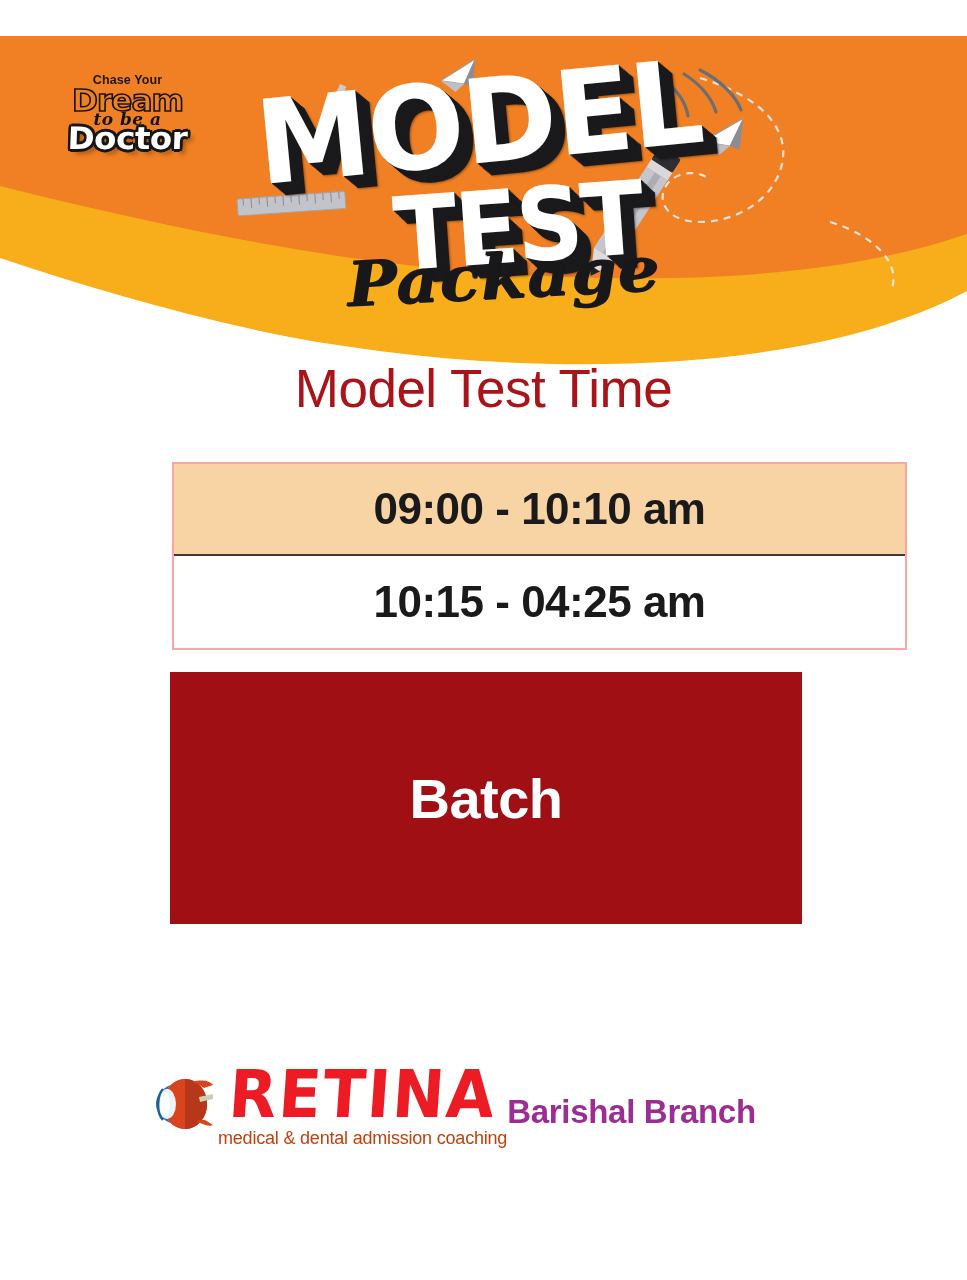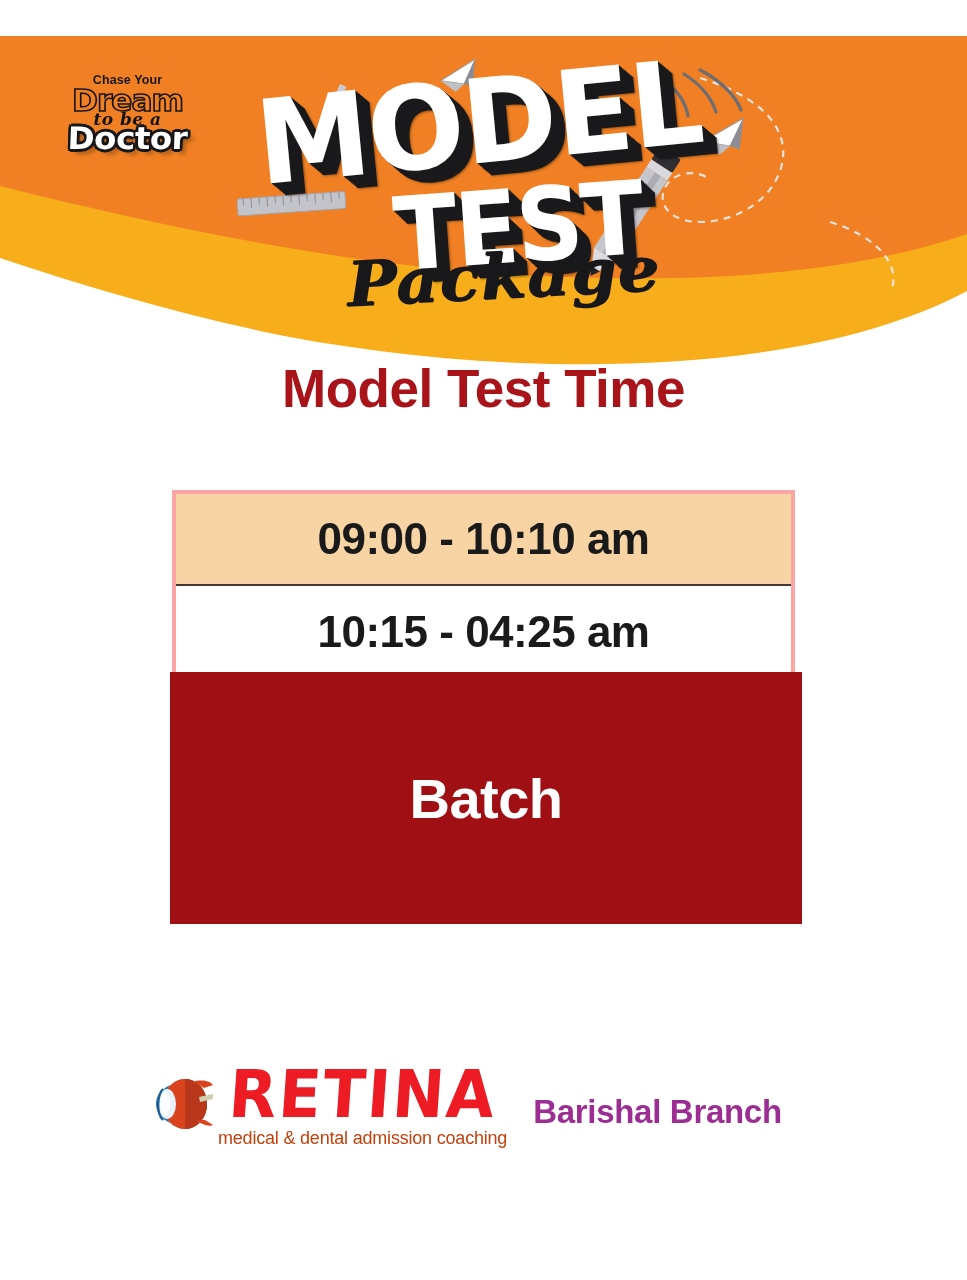--- a/index.html
+++ b/index.html
@@ -97,31 +97,31 @@
     letter-spacing:1px;
     transform:rotate(-3deg) scaleX(1.06);
     transform-origin:left top;
     text-shadow:1px 1px 0 #18181a;
   }
 
   
   #main-title {
     position:absolute; left:0; top:358px; width:967px;
     text-align:center;
-    font-size:53px; font-weight:bold;
+    font-size:53px; font-weight:normal;
     color:#A81419;
     font-family:"Liberation Sans", sans-serif;
     letter-spacing:-0.5px;
   }
 
   
   #time-table {
-    position:absolute; left:172px; top:490px;
-    width:623px;
-    border:4px solid #fca5a5;
+    position:absolute; left:172px; top:462px;
+    width:735px;
+    border:2px solid #fca5a5;
     border-collapse:collapse;
   }
   .time-row {
     height:92px;
     display:flex; align-items:center; justify-content:center;
   }
   .time-row.highlight { background:#F8D4A4; border-bottom:2px solid #3d3a38; }
   .time-row.plain     { background:#ffffff; }
   .time-text {
     font-size:44px; font-weight:bold; color:#1a1a1a;
@@ -165,21 +165,21 @@
     font-family:"DejaVu Sans", sans-serif;
     letter-spacing:2px; line-height:.96;
     transform:skewX(-4deg) scaleY(1.06);
   }
   #retina-tagline {
     font-size:18px; color:#c2410c;
     font-family:"Liberation Sans", sans-serif;
     margin-top:3px; letter-spacing:-0.2px;
   }
   #branch-name {
-    margin-left:26px; margin-top:28px;
+    margin-top:28px;
     font-size:33px; font-weight:bold; color:#9B2D93;
     font-family:"Liberation Sans", sans-serif;
     letter-spacing:-0.3px;
   }
 </style>
 </head>
 <body>
 
 <div id="poster">
 

